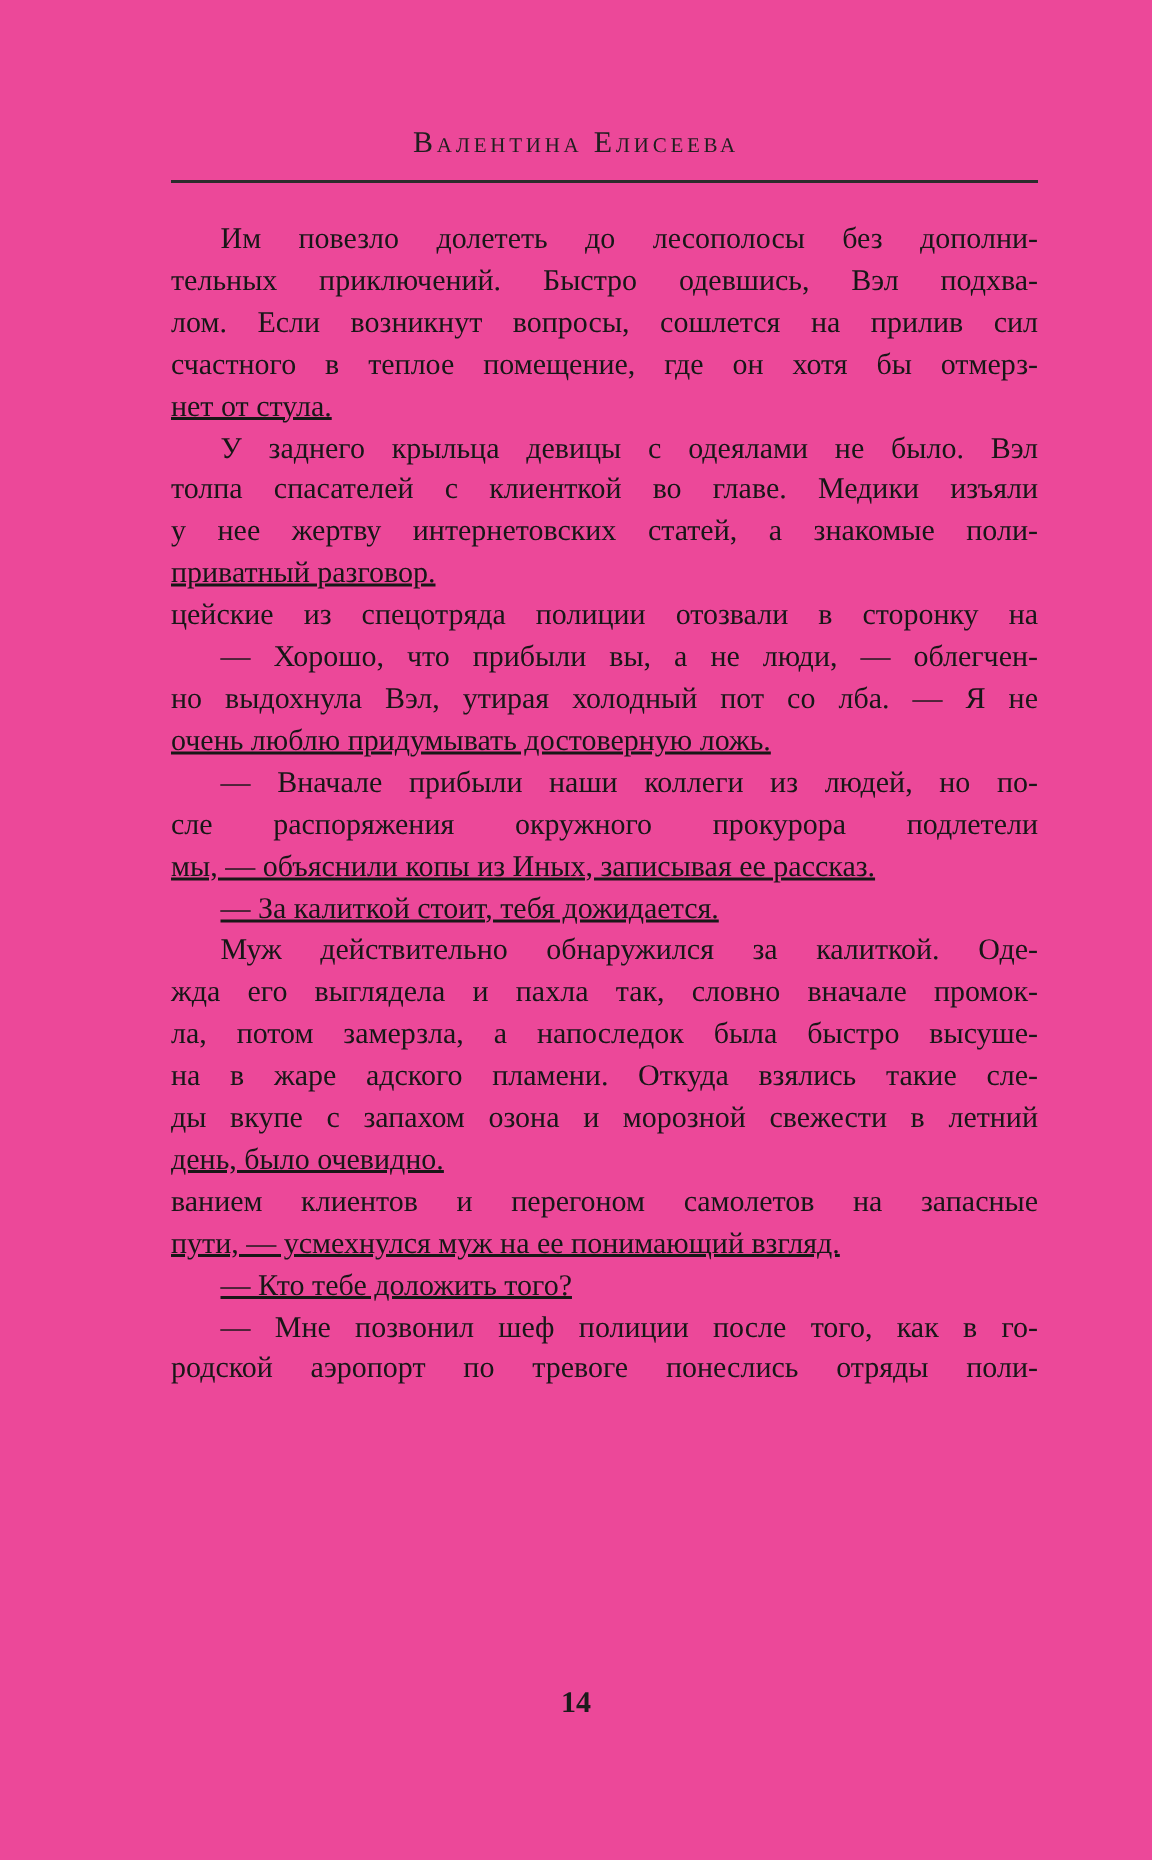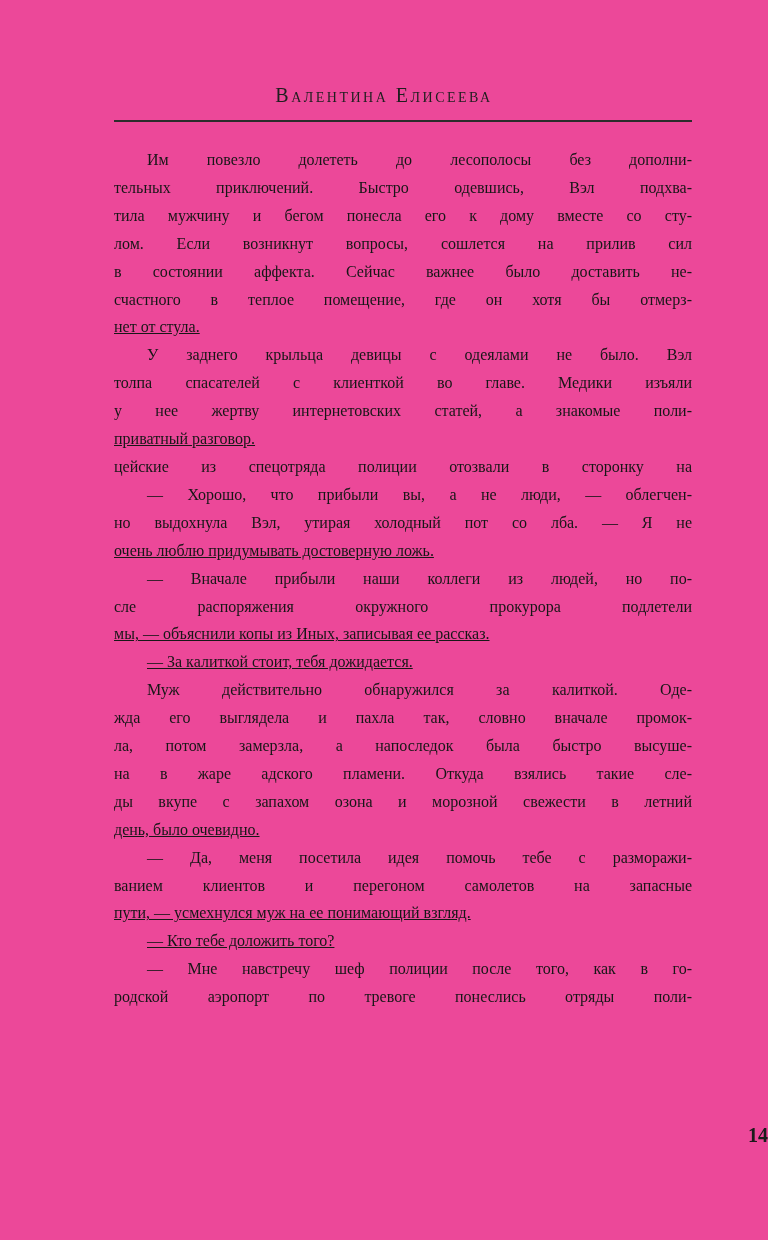--- a/index.html
+++ b/index.html
@@ -28,53 +28,51 @@
   .header-rule {
     position: absolute;
     top: 120px; left: 114px;
     width: 578px; height: 2px;
     background: #2c2c2c;
   }
   .body-text {
     position: absolute;
     top: 146px; left: 114px;
     width: 578px;
-    font-size: 16px;
+    font-size: 20px;
     line-height: 27.9px;
     color: #171717;
   }
   .paragraph { margin: 0; }
   .line {
     text-align: justify;
     text-align-last: justify;
   }
   .line.first { text-indent: 33px; }
   .line.last { text-align-last: left; text-decoration: underline; }
   .page-number {
     position: absolute;
     top: 1124px; left: 0; width: 100%;
-    text-align: right;
+    text-align: center;
     font-size: 20px;
     font-weight: 700;
     color: #1b1b1b;
   }
 </style>
 </head>
 <body>
 
 <div class="page">
   <div class="running-header">Валентина Елисеева</div>
   <div class="header-rule"></div>
   <div class="body-text">
       <div class="paragraph">
         <div class="line first">Им повезло долететь до лесополосы без дополни-</div>
         <div class="line">тельных приключений. Быстро одевшись, Вэл подхва-</div>
-        <div class="line">тила мужчину и бегом понесла его к дому вместе со сту-</div>
         <div class="line">лом. Если возникнут вопросы, сошлется на прилив сил</div>
-        <div class="line">в состоянии аффекта. Сейчас важнее было доставить не-</div>
         <div class="line">счастного в теплое помещение, где он хотя бы отмерз-</div>
         <div class="line last">нет от стула.</div>
       </div>
       <div class="paragraph">
         <div class="line first">У заднего крыльца девицы с одеялами не было. Вэл</div>
         <div class="line">толпа спасателей с клиенткой во главе. Медики изъяли</div>
         <div class="line">у нее жертву интернетовских статей, а знакомые поли-</div>
         <div class="line last">приватный разговор.</div>
         <div class="line">цейские из спецотряда полиции отозвали в сторонку на</div>
       </div>
@@ -93,26 +91,25 @@
       </div>
       <div class="paragraph">
         <div class="line first">Муж действительно обнаружился за калиткой. Оде-</div>
         <div class="line">жда его выглядела и пахла так, словно вначале промок-</div>
         <div class="line">ла, потом замерзла, а напоследок была быстро высуше-</div>
         <div class="line">на в жаре адского пламени. Откуда взялись такие сле-</div>
         <div class="line">ды вкупе с запахом озона и морозной свежести в летний</div>
         <div class="line last">день, было очевидно.</div>
       </div>
       <div class="paragraph">
-        <div class="line first">— Да, меня посетила идея помочь тебе с разморажи-</div>
         <div class="line">ванием клиентов и перегоном самолетов на запасные</div>
         <div class="line last">пути, — усмехнулся муж на ее понимающий взгляд.</div>
       </div>
       <div class="paragraph">
         <div class="line first last">— Кто тебе доложить того?</div>
       </div>
       <div class="paragraph">
-        <div class="line first">— Мне навстречу шеф полиции после того, как в го-</div>
+        <div class="line first">— Мне позвонил шеф полиции после того, как в го-</div>
         <div class="line">родской аэропорт по тревоге понеслись отряды поли-</div>
       </div>
     </div>
   <div class="page-number">14</div>
 </div>
 
 </body></html>

